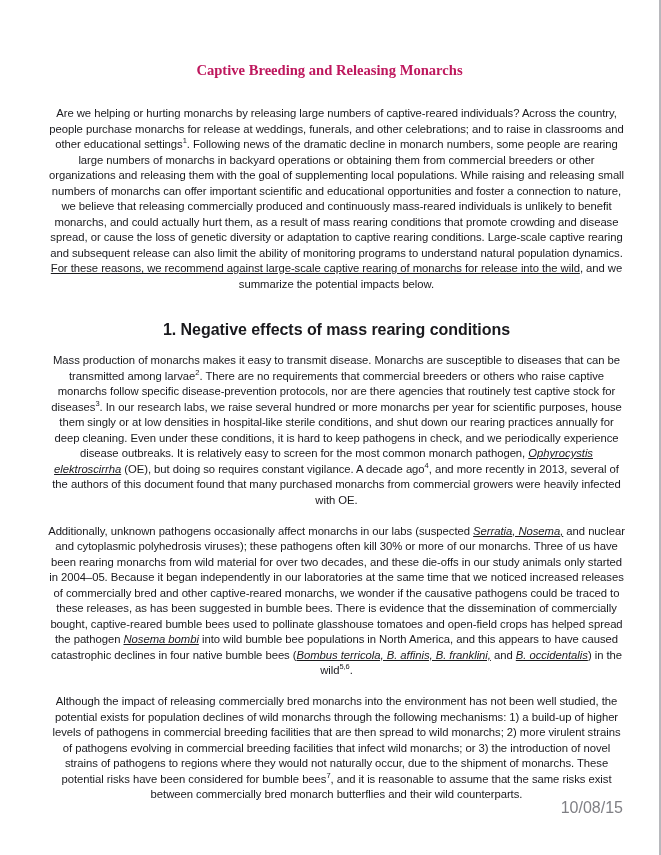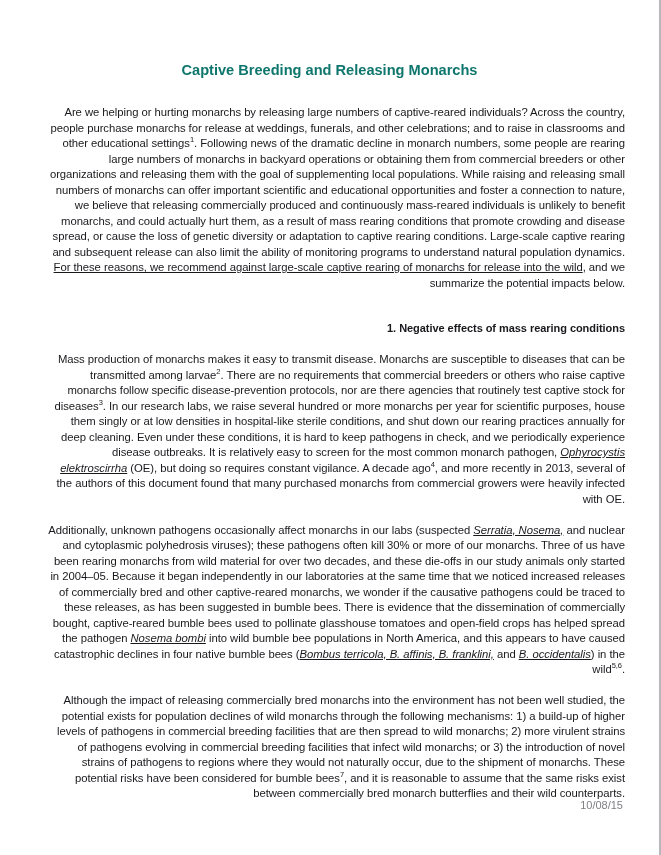--- a/index.html
+++ b/index.html
@@ -16,49 +16,50 @@
     border-right: 2px solid #b8b8bc;
     font-family: "Liberation Sans", sans-serif;
     color: #19191d;
     overflow: hidden;
   }
   .doc-title {
     margin: 62px 35px 27px 35px;
     text-align: center;
     font-size: 14.6px;
     font-weight: bold;
-    color: #0f766e;
+    color: #be185d;
+    font-family: Liberation Serif, serif;
   }
   .doc-body {
     margin: 0 34px 0 48px;
     font-size: 11.3px;
     line-height: 15.5px;
-    text-align: right;
+    text-align: center;
     letter-spacing: -0.05px;
   }
   .doc-body p {
     margin: 0 0 15.5px 0;
   }
   .doc-body h2 {
-    font-size: 11px;
+    font-size: 16px;
     font-weight: bold;
     margin: 30px 0 15.5px 0;
   }
   .seg-i { font-style: italic; text-decoration: underline; }
   .seg-u { text-decoration: underline; }
   sup.seg-sup {
     font-size: 7.5px;
     line-height: 0;
     vertical-align: super;
   }
   .page-footer {
     position: absolute;
     top: 799px;
     right: 36px;
-    font-size: 11px;
+    font-size: 16px;
     color: #7f7f84;
   }
 </style>
 </head>
 <body>
 
 <div class="page">
   <h1 class="doc-title">Captive Breeding and Releasing Monarchs</h1>
 
   <div class="doc-body">

